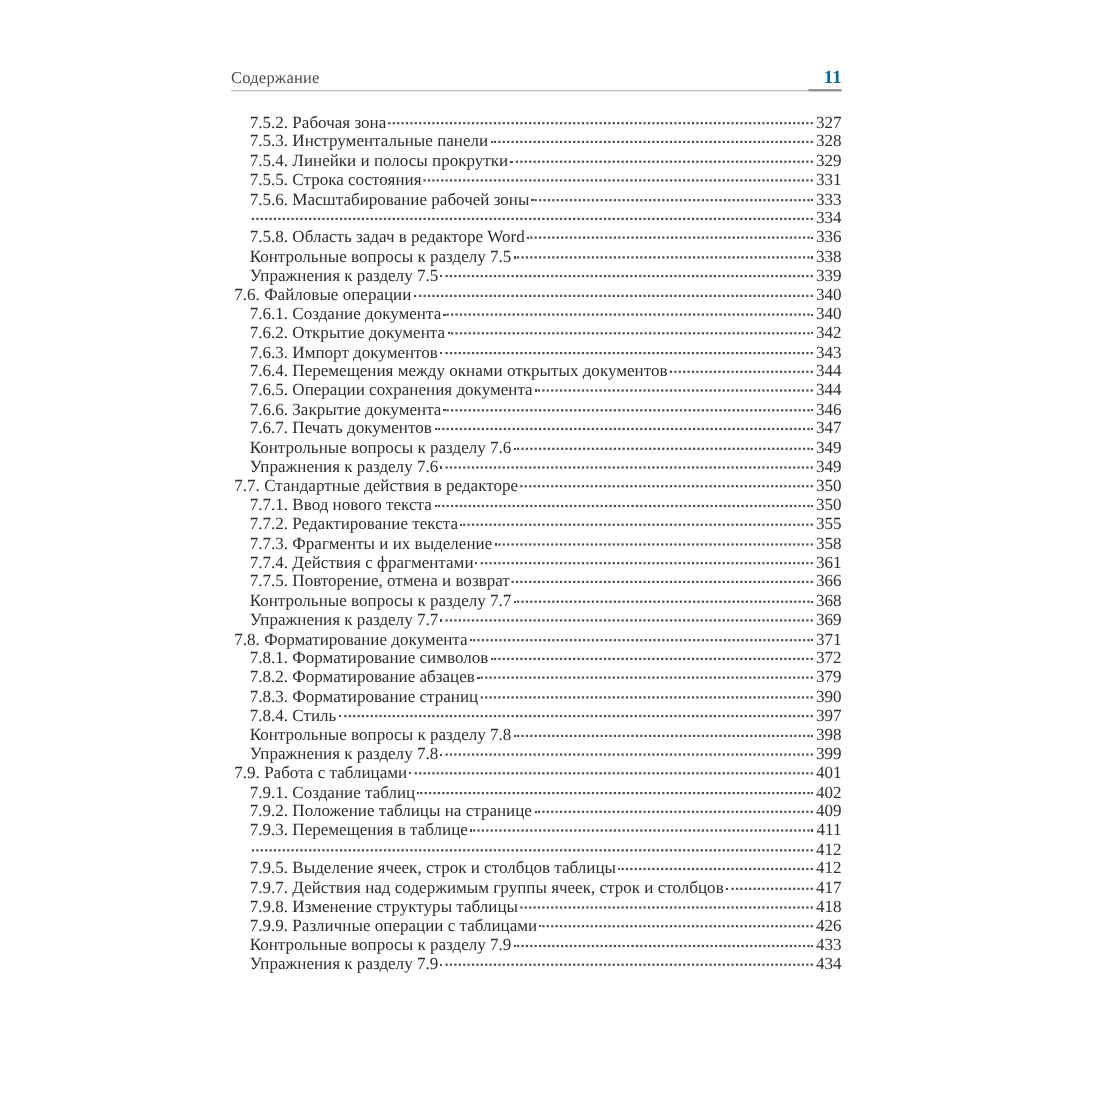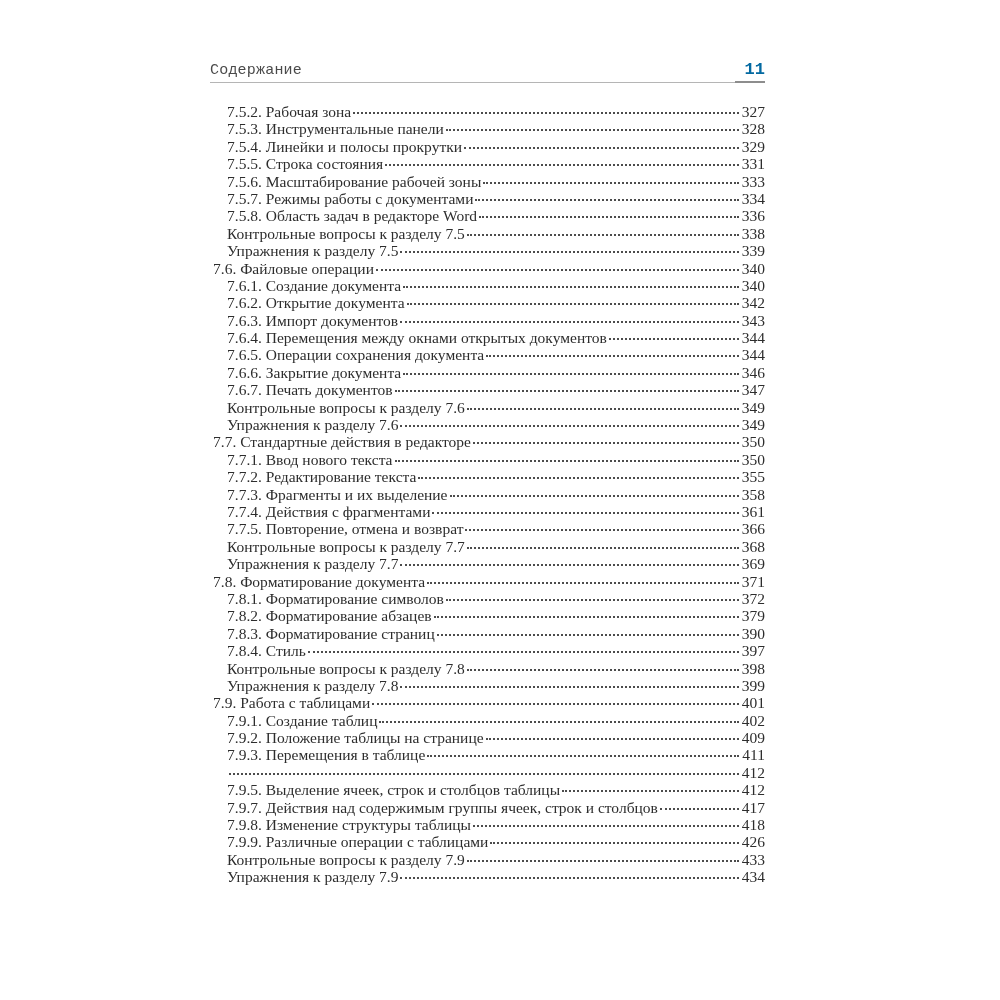--- a/index.html
+++ b/index.html
@@ -18,21 +18,21 @@
   
   .running-head {
     position: absolute;
     left: 210px;
     top: 60px;
     width: 555px;
     height: 20px;
     display: flex;
     justify-content: space-between;
     align-items: baseline;
-    font-family: Liberation Mono, monospace;
+    font-family: Liberation Serif, serif;
   }
   .running-head .head-title {
     font-size: 15px;
     color: #4a4a4a;
     letter-spacing: 0.2px;
   }
   .running-head .head-pagenum {
     font-size: 17px;
     font-weight: bold;
     color: #0369a1;
@@ -113,21 +113,20 @@
         <span class="toc-title">7.5.5. Строка состояния</span>
         <span class="toc-leader"></span>
         <span class="toc-page">331</span>
       </div>
       <div class="toc-row lvl1">
         <span class="toc-title">7.5.6. Масштабирование рабочей зоны</span>
         <span class="toc-leader"></span>
         <span class="toc-page">333</span>
       </div>
       <div class="toc-row lvl1">
-        <span class="toc-title">7.5.7. Режимы работы с документами</span>
         <span class="toc-leader"></span>
         <span class="toc-page">334</span>
       </div>
       <div class="toc-row lvl1">
         <span class="toc-title">7.5.8. Область задач в редакторе Word</span>
         <span class="toc-leader"></span>
         <span class="toc-page">336</span>
       </div>
       <div class="toc-row lvl1">
         <span class="toc-title">Контрольные вопросы к разделу 7.5</span>

